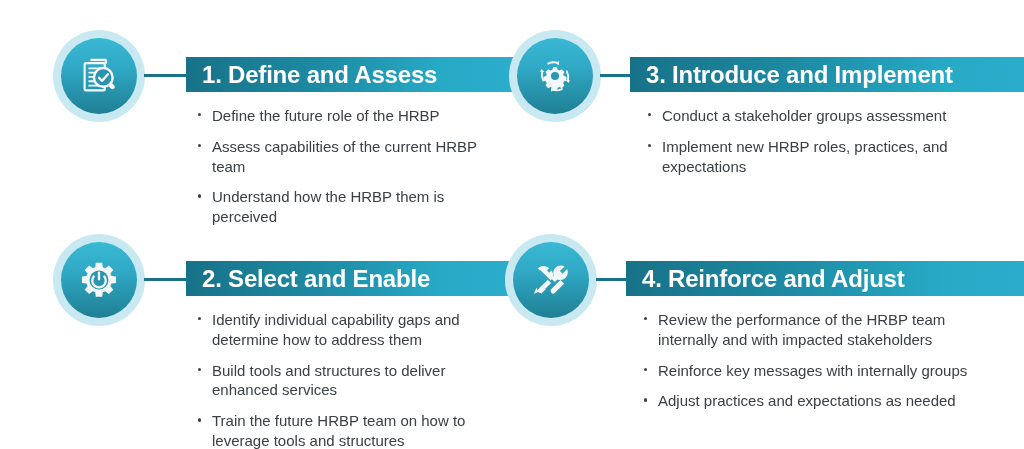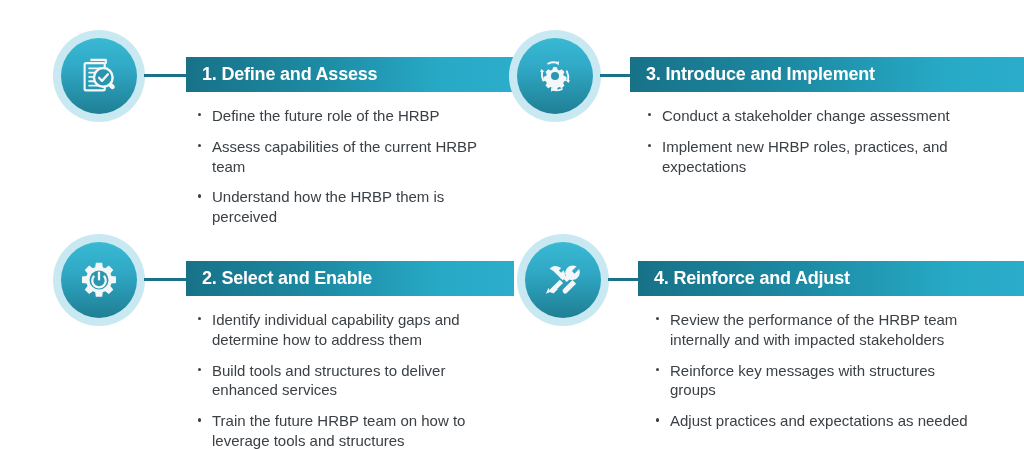--- a/index.html
+++ b/index.html
@@ -24,21 +24,21 @@
 
   
   .step {
     position: absolute;
     width: 470px;
     height: 215px;
   }
   .step-1 { left: 44px;  top: 14px; }
   .step-3 { left: 500px; top: 14px; }
   .step-2 { left: 44px;  top: 218px; }
-  .step-4 { left: 508px; top: 218px; text-decoration: underline; }
+  .step-4 { left: 496px; top: 218px; text-decoration: underline; }
 
   
   .medallion {
     position: absolute;
     left: 9px;
     top: 16px;
     width: 92px;
     height: 92px;
     border-radius: 50%;
     background: #c9e9f2;
@@ -85,21 +85,21 @@
     box-sizing: border-box;
     padding-left: 16px;
   }
   .step-3 .title-bar,
   .step-4 .title-bar {
     left: 130px;
     width: 406px;
   }
   .title-text {
     color: #ffffff;
-    font-size: 18px;
+    font-size: 24px;
     font-weight: bold;
     letter-spacing: -0.2px;
     white-space: nowrap;
   }
 
   
   .bullets {
     position: absolute;
     left: 152px;
     top: 92px;
@@ -195,21 +195,21 @@
             <path d="M26.4 53.8 l4.6 -3.1 -4.2 -2.9 z"></path>
           </g>
         </svg>
       </div>
     </div>
     <div class="connector"></div>
     <div class="title-bar">
       <span class="title-text">3. Introduce and Implement</span>
     </div>
     <ul class="bullets">
-      <li>Conduct a stakeholder change assessment</li>
+      <li>Conduct a stakeholder groups assessment</li>
       <li>Implement new HRBP roles, practices, and expectations</li>
     </ul>
   </div>
 
   <div class="step step-2">
     <div class="medallion">
       <div class="medallion-inner">
         <svg viewBox="0 0 64 64">
           <path fill="#f4f7f8" d="M27.6 8 h8.8 l0.9 6.4 3.3 1.4 5.1 -4 6.2 6.2 -4 5.1 1.4 3.3 6.4 0.9
                    v8.8 l-6.4 0.9 -1.4 3.3 4 5.1 -6.2 6.2 -5.1 -4 -3.3 1.4 -0.9 6.4 h-8.8 l-0.9 -6.4
@@ -268,18 +268,18 @@
           </g>
         </svg>
       </div>
     </div>
     <div class="connector"></div>
     <div class="title-bar">
       <span class="title-text">4. Reinforce and Adjust</span>
     </div>
     <ul class="bullets">
       <li>Review the performance of the HRBP team internally and with impacted stakeholders</li>
-      <li>Reinforce key messages with structures groups</li>
+      <li>Reinforce key messages with internally groups</li>
       <li>Adjust practices and expectations as needed</li>
     </ul>
   </div>
 
 </div>
 
 </body></html>

